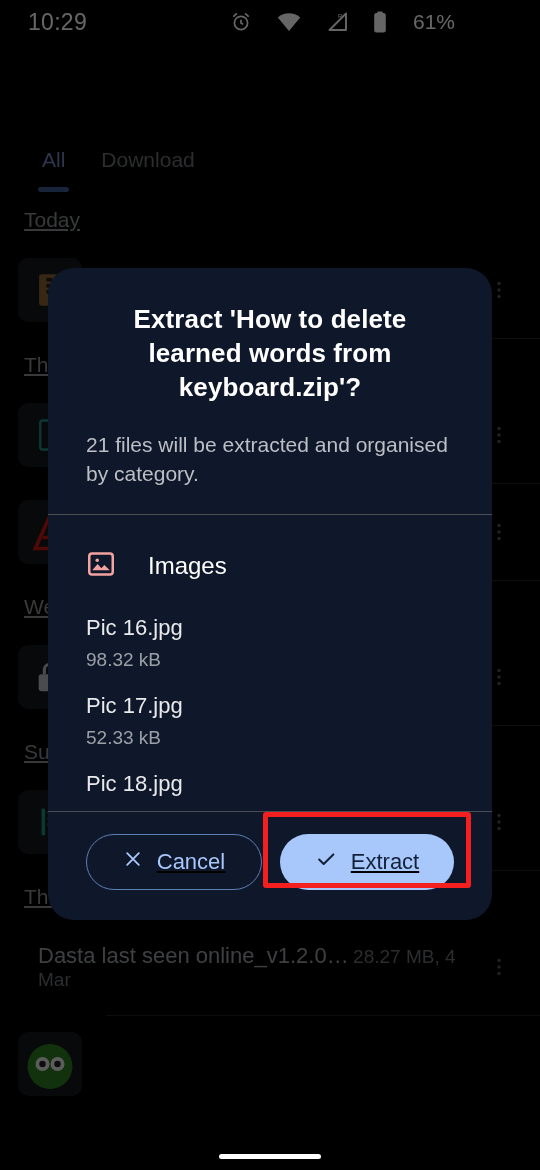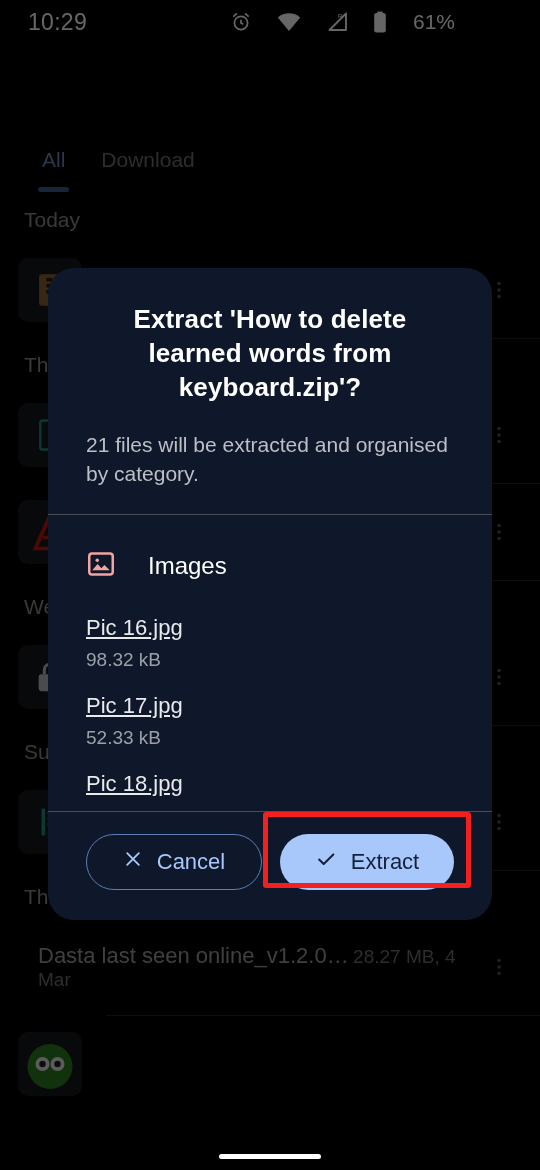--- a/index.html
+++ b/index.html
@@ -54,21 +54,21 @@
          display: flex; align-items: center; }
   .tab.active { color: #6d87bb; }
   .tab .tab-underline {
     position: absolute; left: 14px; right: 14px; bottom: 2px;
     height: 5px; border-radius: 3px; background: #3a5a92;
   }
 
   
   .bg-list { position: absolute; top: 194px; left: 0; width: 540px; bottom: 0; }
   .section-header {
-    font-size: 21px; color: #8c8f93; padding: 14px 0 10px 24px;
+    font-size: 21px; color: #8c8f93; padding: 14px 0 10px 24px; text-decoration: underline;
   }
   .row { position: relative; display: flex; align-items: center; height: 96px; padding: 0 24px 0 18px; }
   .row-thumb {
     width: 64px; height: 64px; border-radius: 10px; background: #16181b;
     display: flex; align-items: center; justify-content: center; flex: 0 0 auto;
     overflow: hidden;
   }
   .row-text { margin-left: 20px; flex: 1 1 auto; min-width: 0; }
   .row-title { font-size: 22px; color: #9aa0a6; white-space: nowrap; overflow: hidden; text-overflow: ellipsis; }
   .row-sub { font-size: 19px; color: #6c7075; margin-top: 6px; }
@@ -98,25 +98,25 @@
   }
   .dlg-body {
     font-size: 21px; line-height: 29px; color: #bcbfc4;
     margin-top: 26px; padding-bottom: 26px;
   }
   .dlg-divider { height: 1px; background: #4a4d52; flex: 0 0 auto; }
   .dlg-scroll { flex: 1 1 auto; overflow: hidden; padding: 0 38px; position: relative; }
   .cat-header { display: flex; align-items: center; gap: 32px; padding: 34px 0 10px 0; }
   .cat-label { font-size: 24px; color: #ffffff; }
   .file-item { padding: 22px 0 0 0; }
-  .file-name { font-size: 22px; color: #e9eaec; text-decoration: underline; }
+  .file-name { font-size: 22px; color: #e9eaec; }
   .file-size { font-size: 19px; color: #9aa0a6; margin-top: 8px; }
   .dlg-actions {
     flex: 0 0 auto; padding: 22px 38px 30px 38px;
-    display: flex; align-items: flex-end; gap: 18px;
+    display: flex; align-items: flex-end; gap: 18px; text-decoration: underline;
   }
   .btn {
     height: 56px; border-radius: 28px; display: flex; align-items: center;
     justify-content: center; gap: 14px; font-size: 22px; cursor: pointer;
     flex: 1 1 0;
   }
   .btn-cancel { border: 1px solid #5d7fb4; color: #a8c7fa; background: transparent; }
   .btn-extract { background: #a8c7fa; color: #14213a; font-weight: 500; }
 
   

